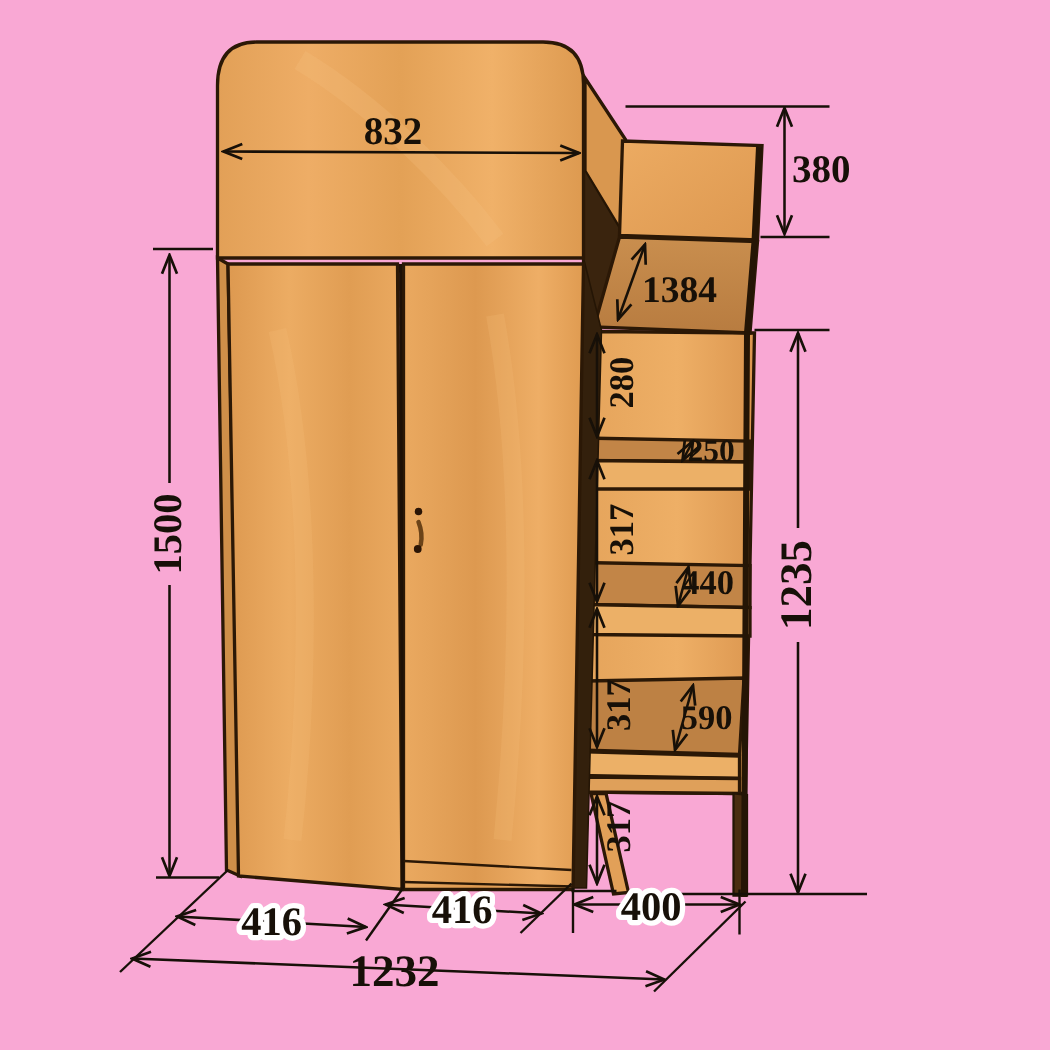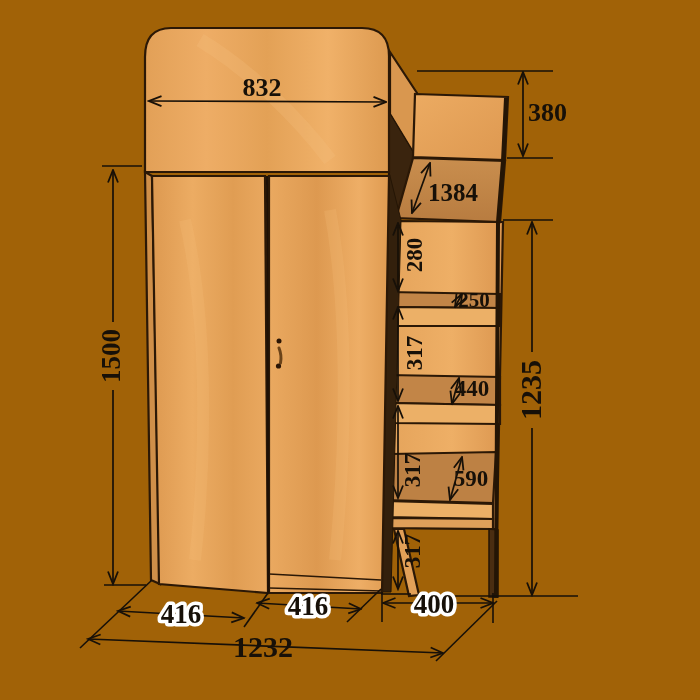--- a/index.html
+++ b/index.html
@@ -1,16 +1,16 @@
 <!DOCTYPE html>
 <html><head>
 <meta charset="utf-8">
 <style>
   html,body{margin:0;padding:0;background:#ffffff;}
-  #stage{width:700px;height:700px;position:relative;background:#a16207;overflow:hidden;}
+  #stage{width:700px;height:700px;position:relative;background:#f9a8d4;overflow:hidden;}
   svg{display:block;}
   .dim{font-family:"Liberation Serif", serif;font-weight:700;fill:#171008;}
   .t21{font-size:21px;} .t23{font-size:23px;} .t25{font-size:25px;}
   .t26{font-size:26px;} .t27{font-size:27px;} .t30{font-size:30px;}
   .halo{paint-order:stroke;stroke:#ffffff;stroke-width:7px;stroke-linejoin:round;}
   .dl{stroke:#171008;stroke-width:1.7;fill:none;}
   .xl{stroke:#171008;stroke-width:1.6;fill:none;}
   .wood{stroke:#2b1806;stroke-width:2.2;}
   .thin{stroke:#2b1806;stroke-width:1.6;fill:none;}
 </style>

